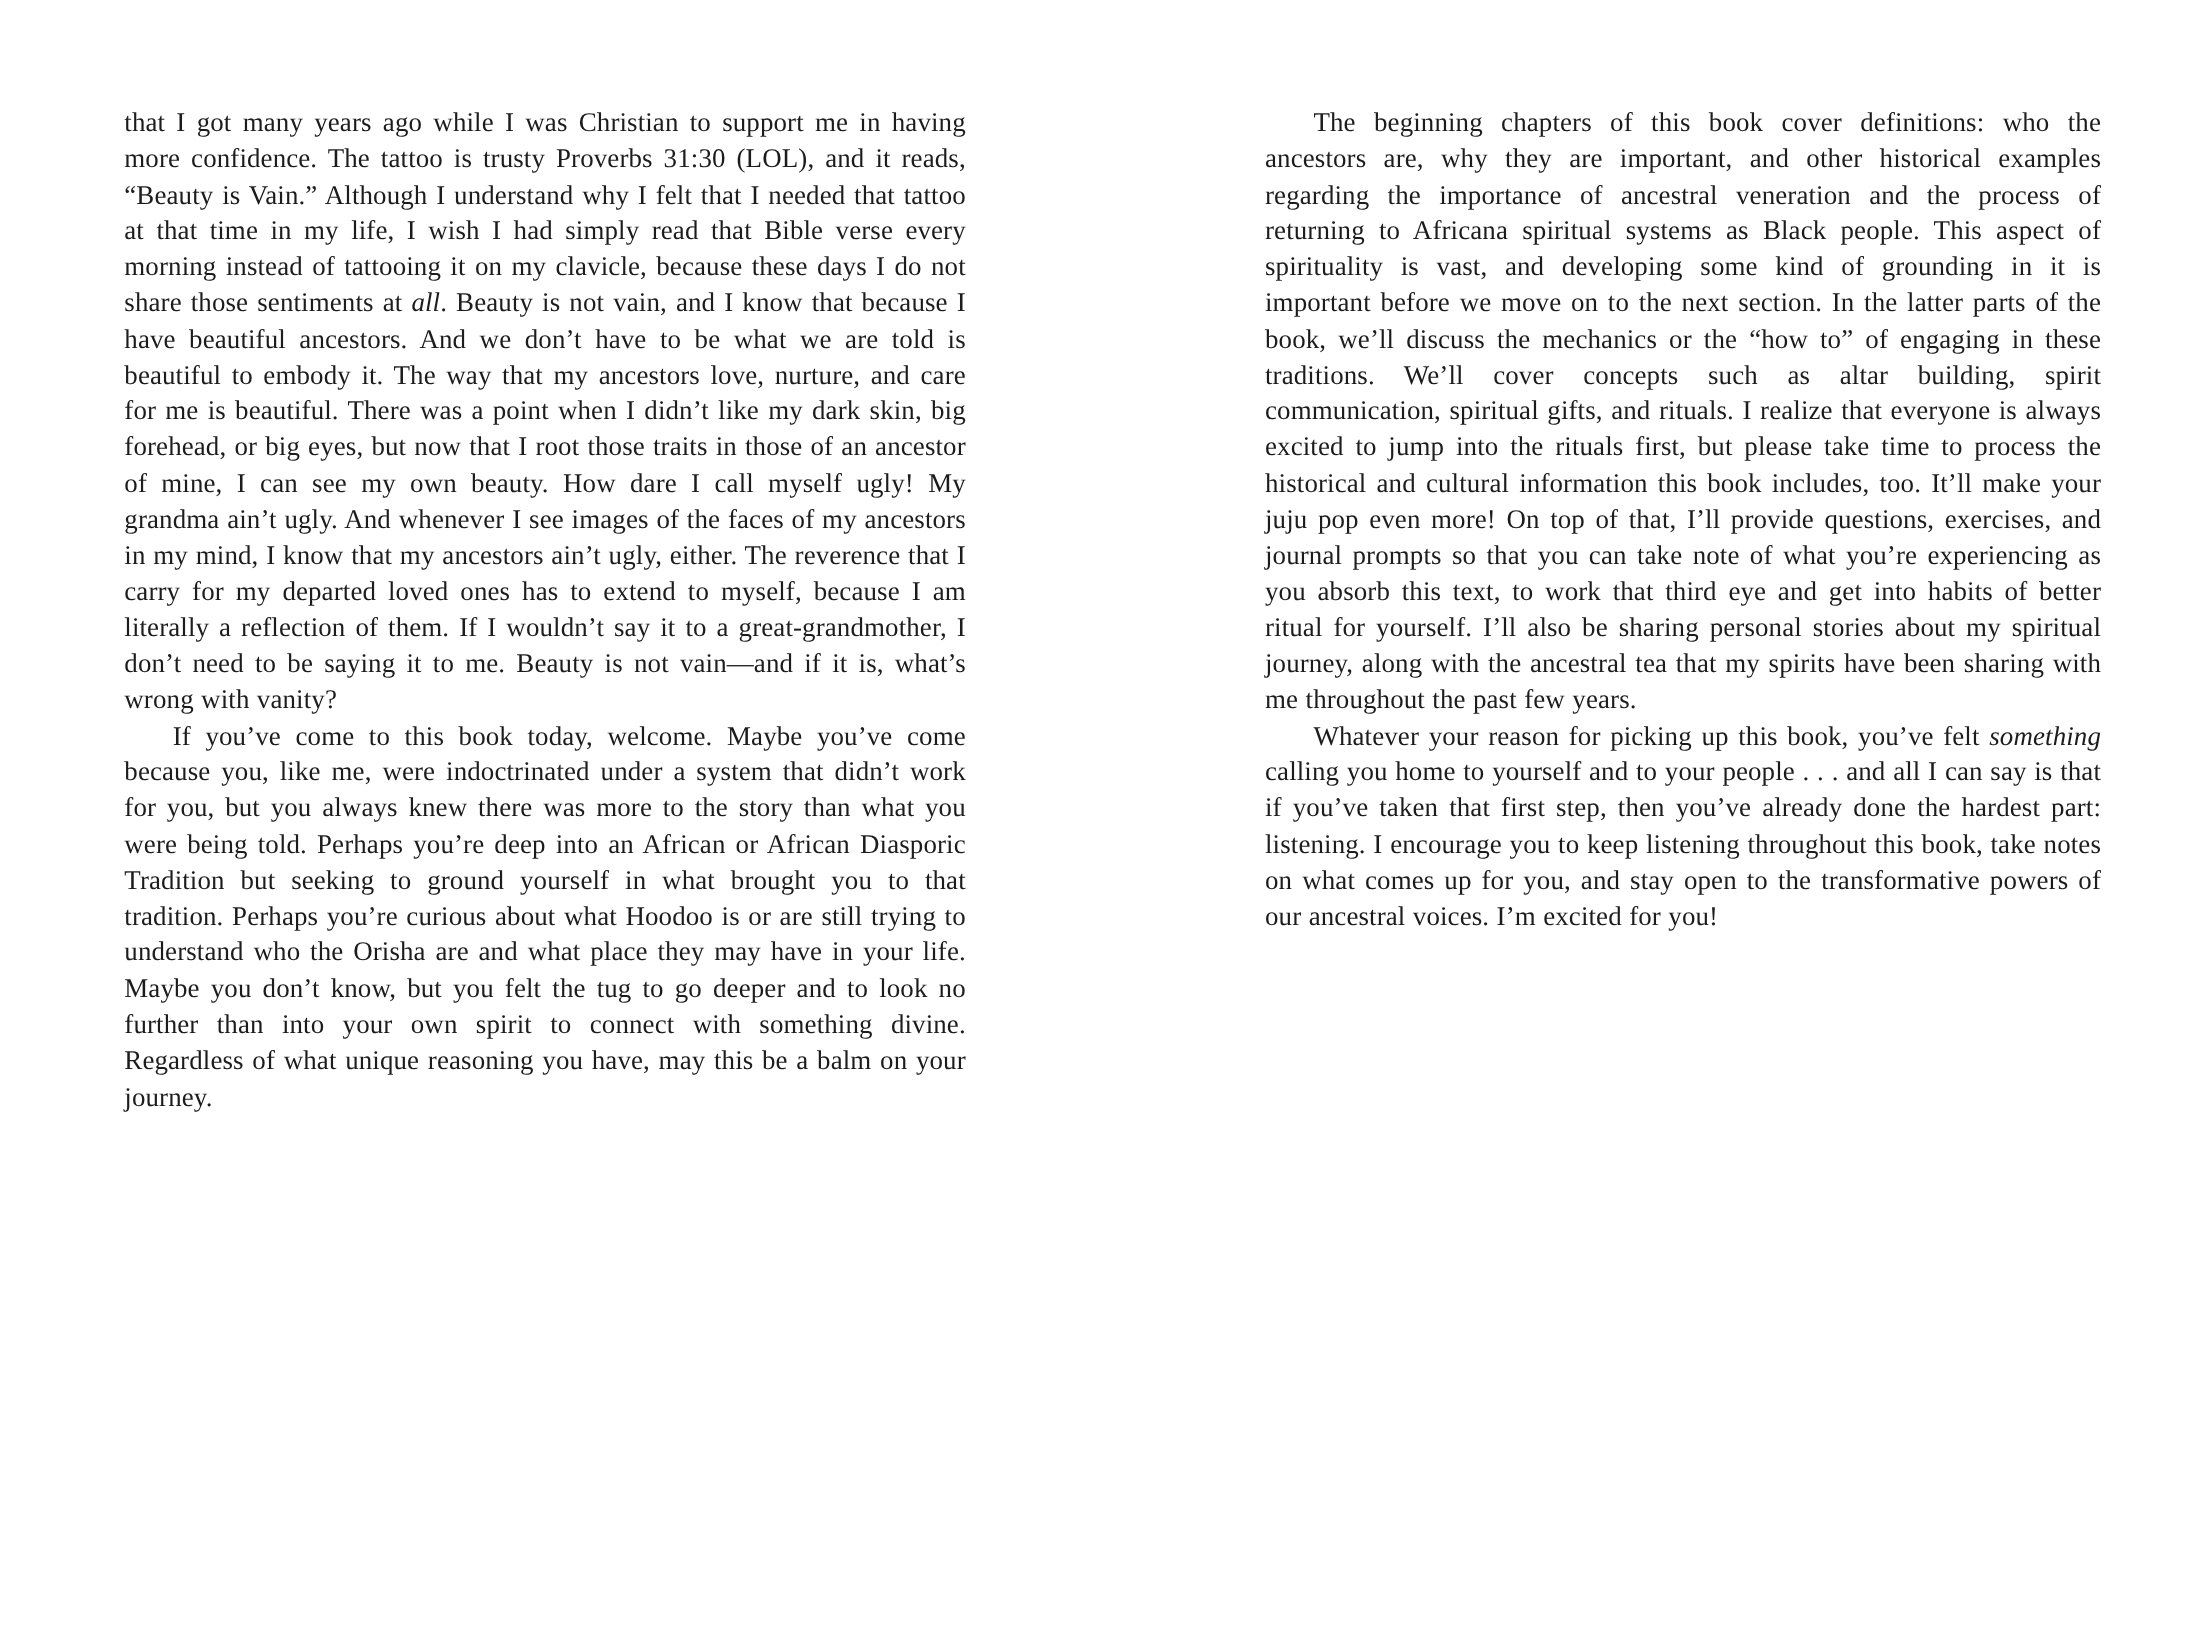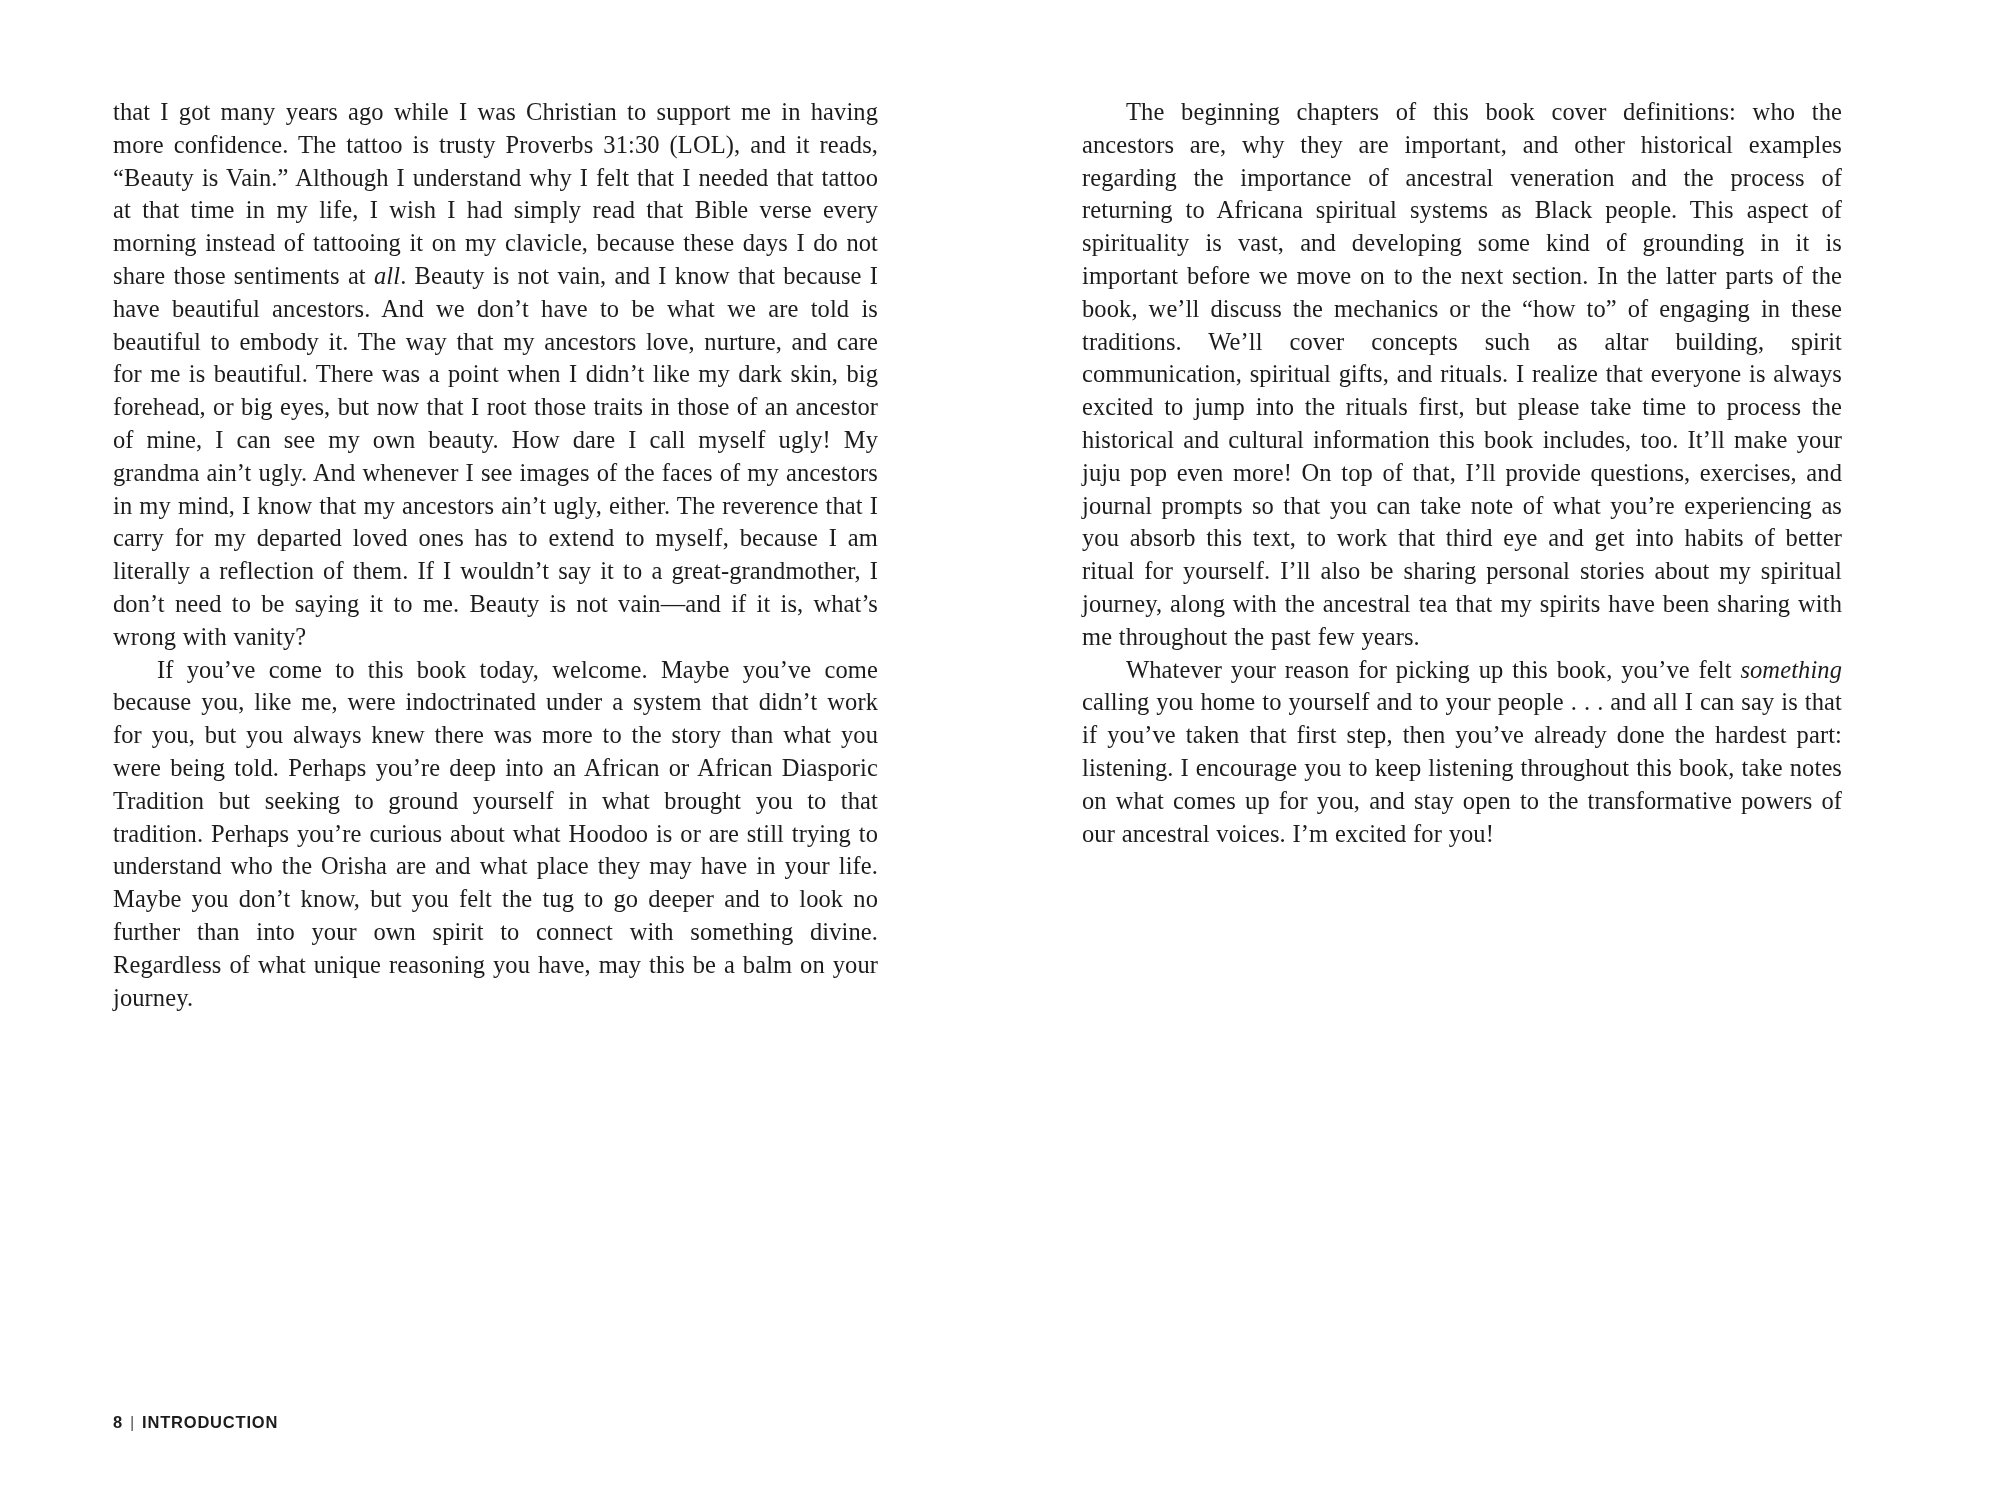--- a/index.html
+++ b/index.html
@@ -20,21 +20,21 @@
     inset: 0;
     background: #ffffff;
   }
   .page {
     position: absolute;
     top: 0;
     bottom: 0;
     text-decoration: underline;
   }
   .page-left  { left: 113px;  width: 765px; }
-  .page-right { left: 1082px; width: 760px; }
+  .page-right { left: 1150px; width: 760px; }
 
   .page-body {
     position: absolute;
     top: 96px;
     left: 0;
     right: 0;
   }
   .page-body p {
     margin: 0;
     font-size: 24.5px;
@@ -73,23 +73,20 @@
 </head>
 <body>
 
 <div class="spread">
 
   <div class="page page-left">
     <div class="page-body">
       <p><span>that I got many years ago while I was Christian to support me in having more confidence. The tattoo is trusty Proverbs 31:30 (LOL), and it reads, “Beauty is Vain.” Although I understand why I felt that I needed that tattoo at that time in my life, I wish I had simply read that Bible verse every morning instead of tattooing it on my clavicle, because these days I do not share those sentiments at </span><em>all</em><span>. Beauty is not vain, and I know that because I have beautiful ancestors. And we don’t have to be what we are told is beautiful to embody it. The way that my ancestors love, nurture, and care for me is beautiful. There was a point when I didn’t like my dark skin, big forehead, or big eyes, but now that I root those traits in those of an ancestor of mine, I can see my own beauty. How dare I call myself ugly! My grandma ain’t ugly. And whenever I see images of the faces of my ancestors in my mind, I know that my ancestors ain’t ugly, either. The reverence that I carry for my departed loved ones has to extend to myself, because I am literally a reflection of them. If I wouldn’t say it to a great-grandmother, I don’t need to be saying it to me. Beauty is not vain—and if it is, what’s wrong with vanity?</span></p>
       <p class="indent"><span>If you’ve come to this book today, welcome. Maybe you’ve come because you, like me, were indoctrinated under a system that didn’t work for you, but you always knew there was more to the story than what you were being told. Perhaps you’re deep into an African or African Diasporic Tradition but seeking to ground yourself in what brought you to that tradition. Perhaps you’re curious about what Hoodoo is or are still trying to understand who the Orisha are and what place they may have in your life. Maybe you don’t know, but you felt the tug to go deeper and to look no further than into your own spirit to connect with something divine. Regardless of what unique reasoning you have, may this be a balm on your journey.</span></p>
     </div>
-    <div class="footer footer-left">
-      <span>8</span><span class="sep">|</span><span>INTRODUCTION</span>
-    </div>
   </div>
 
   <div class="page page-right">
     <div class="page-body">
       <p class="indent"><span>The beginning chapters of this book cover definitions: who the ancestors are, why they are important, and other historical examples regarding the importance of ancestral veneration and the process of returning to Africana spiritual systems as Black people. This aspect of spirituality is vast, and developing some kind of grounding in it is important before we move on to the next section. In the latter parts of the book, we’ll discuss the mechanics or the “how to” of engaging in these traditions. We’ll cover concepts such as altar building, spirit communication, spiritual gifts, and rituals. I realize that everyone is always excited to jump into the rituals first, but please take time to process the historical and cultural information this book includes, too. It’ll make your juju pop even more! On top of that, I’ll provide questions, exercises, and journal prompts so that you can take note of what you’re experiencing as you absorb this text, to work that third eye and get into habits of better ritual for yourself. I’ll also be sharing personal stories about my spiritual journey, along with the ancestral tea that my spirits have been sharing with me throughout the past few years.</span></p>
       <p class="indent"><span>Whatever your reason for picking up this book, you’ve felt </span><em>something</em><span> calling you home to yourself and to your people . . . and all I can say is that if you’ve taken that first step, then you’ve already done the hardest part: listening. I encourage you to keep listening throughout this book, take notes on what comes up for you, and stay open to the transformative powers of our ancestral voices. I’m excited for you!</span></p>
     </div>
   </div>
 
 </div>

